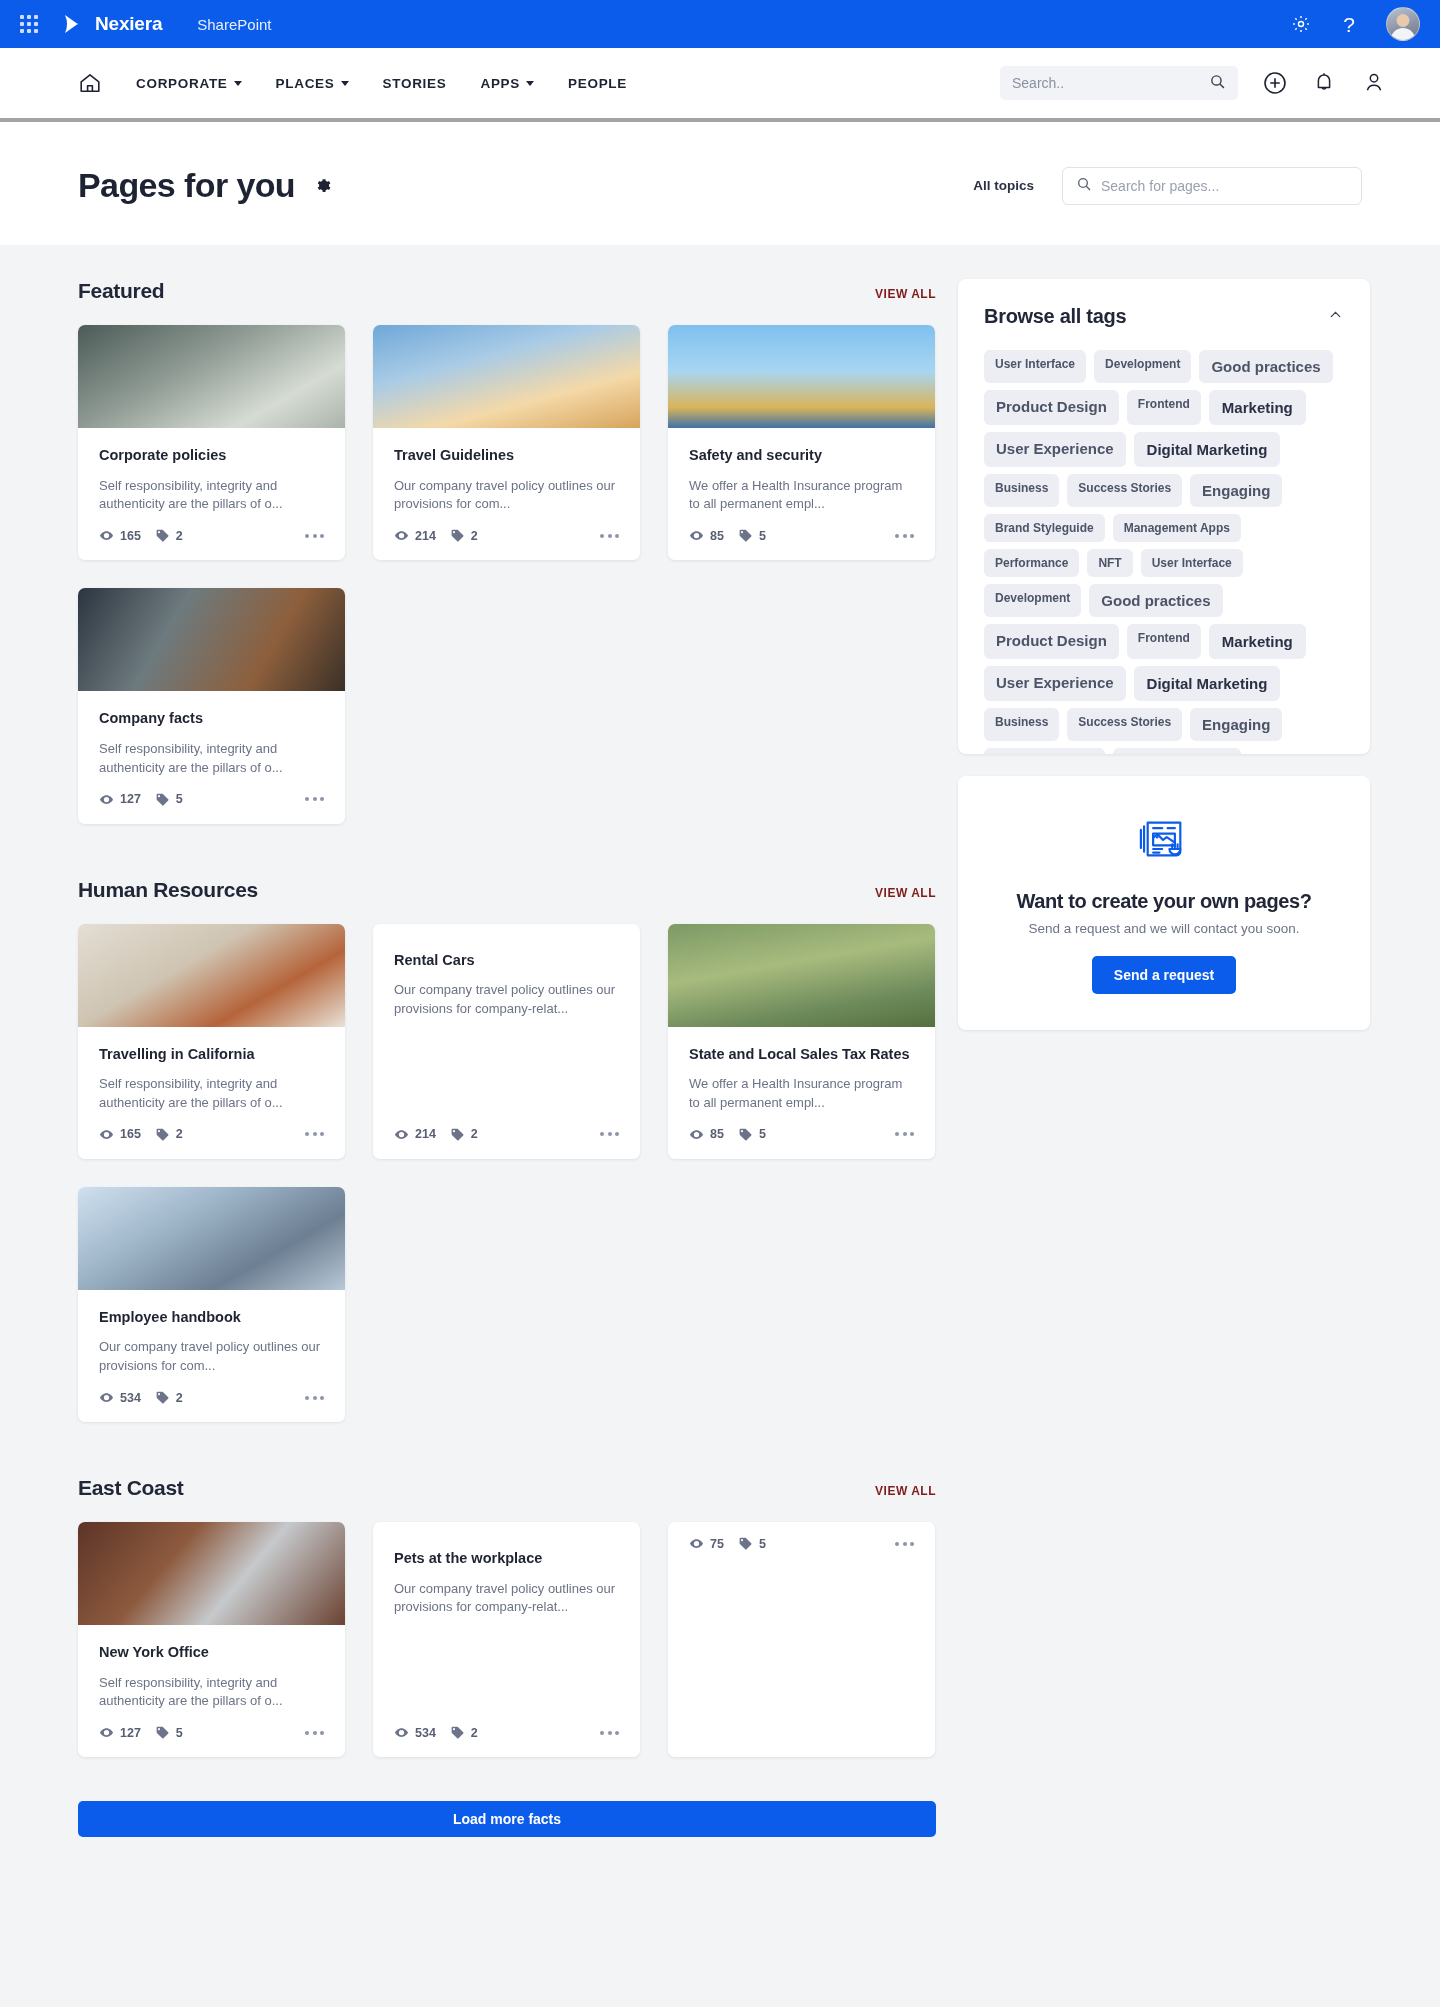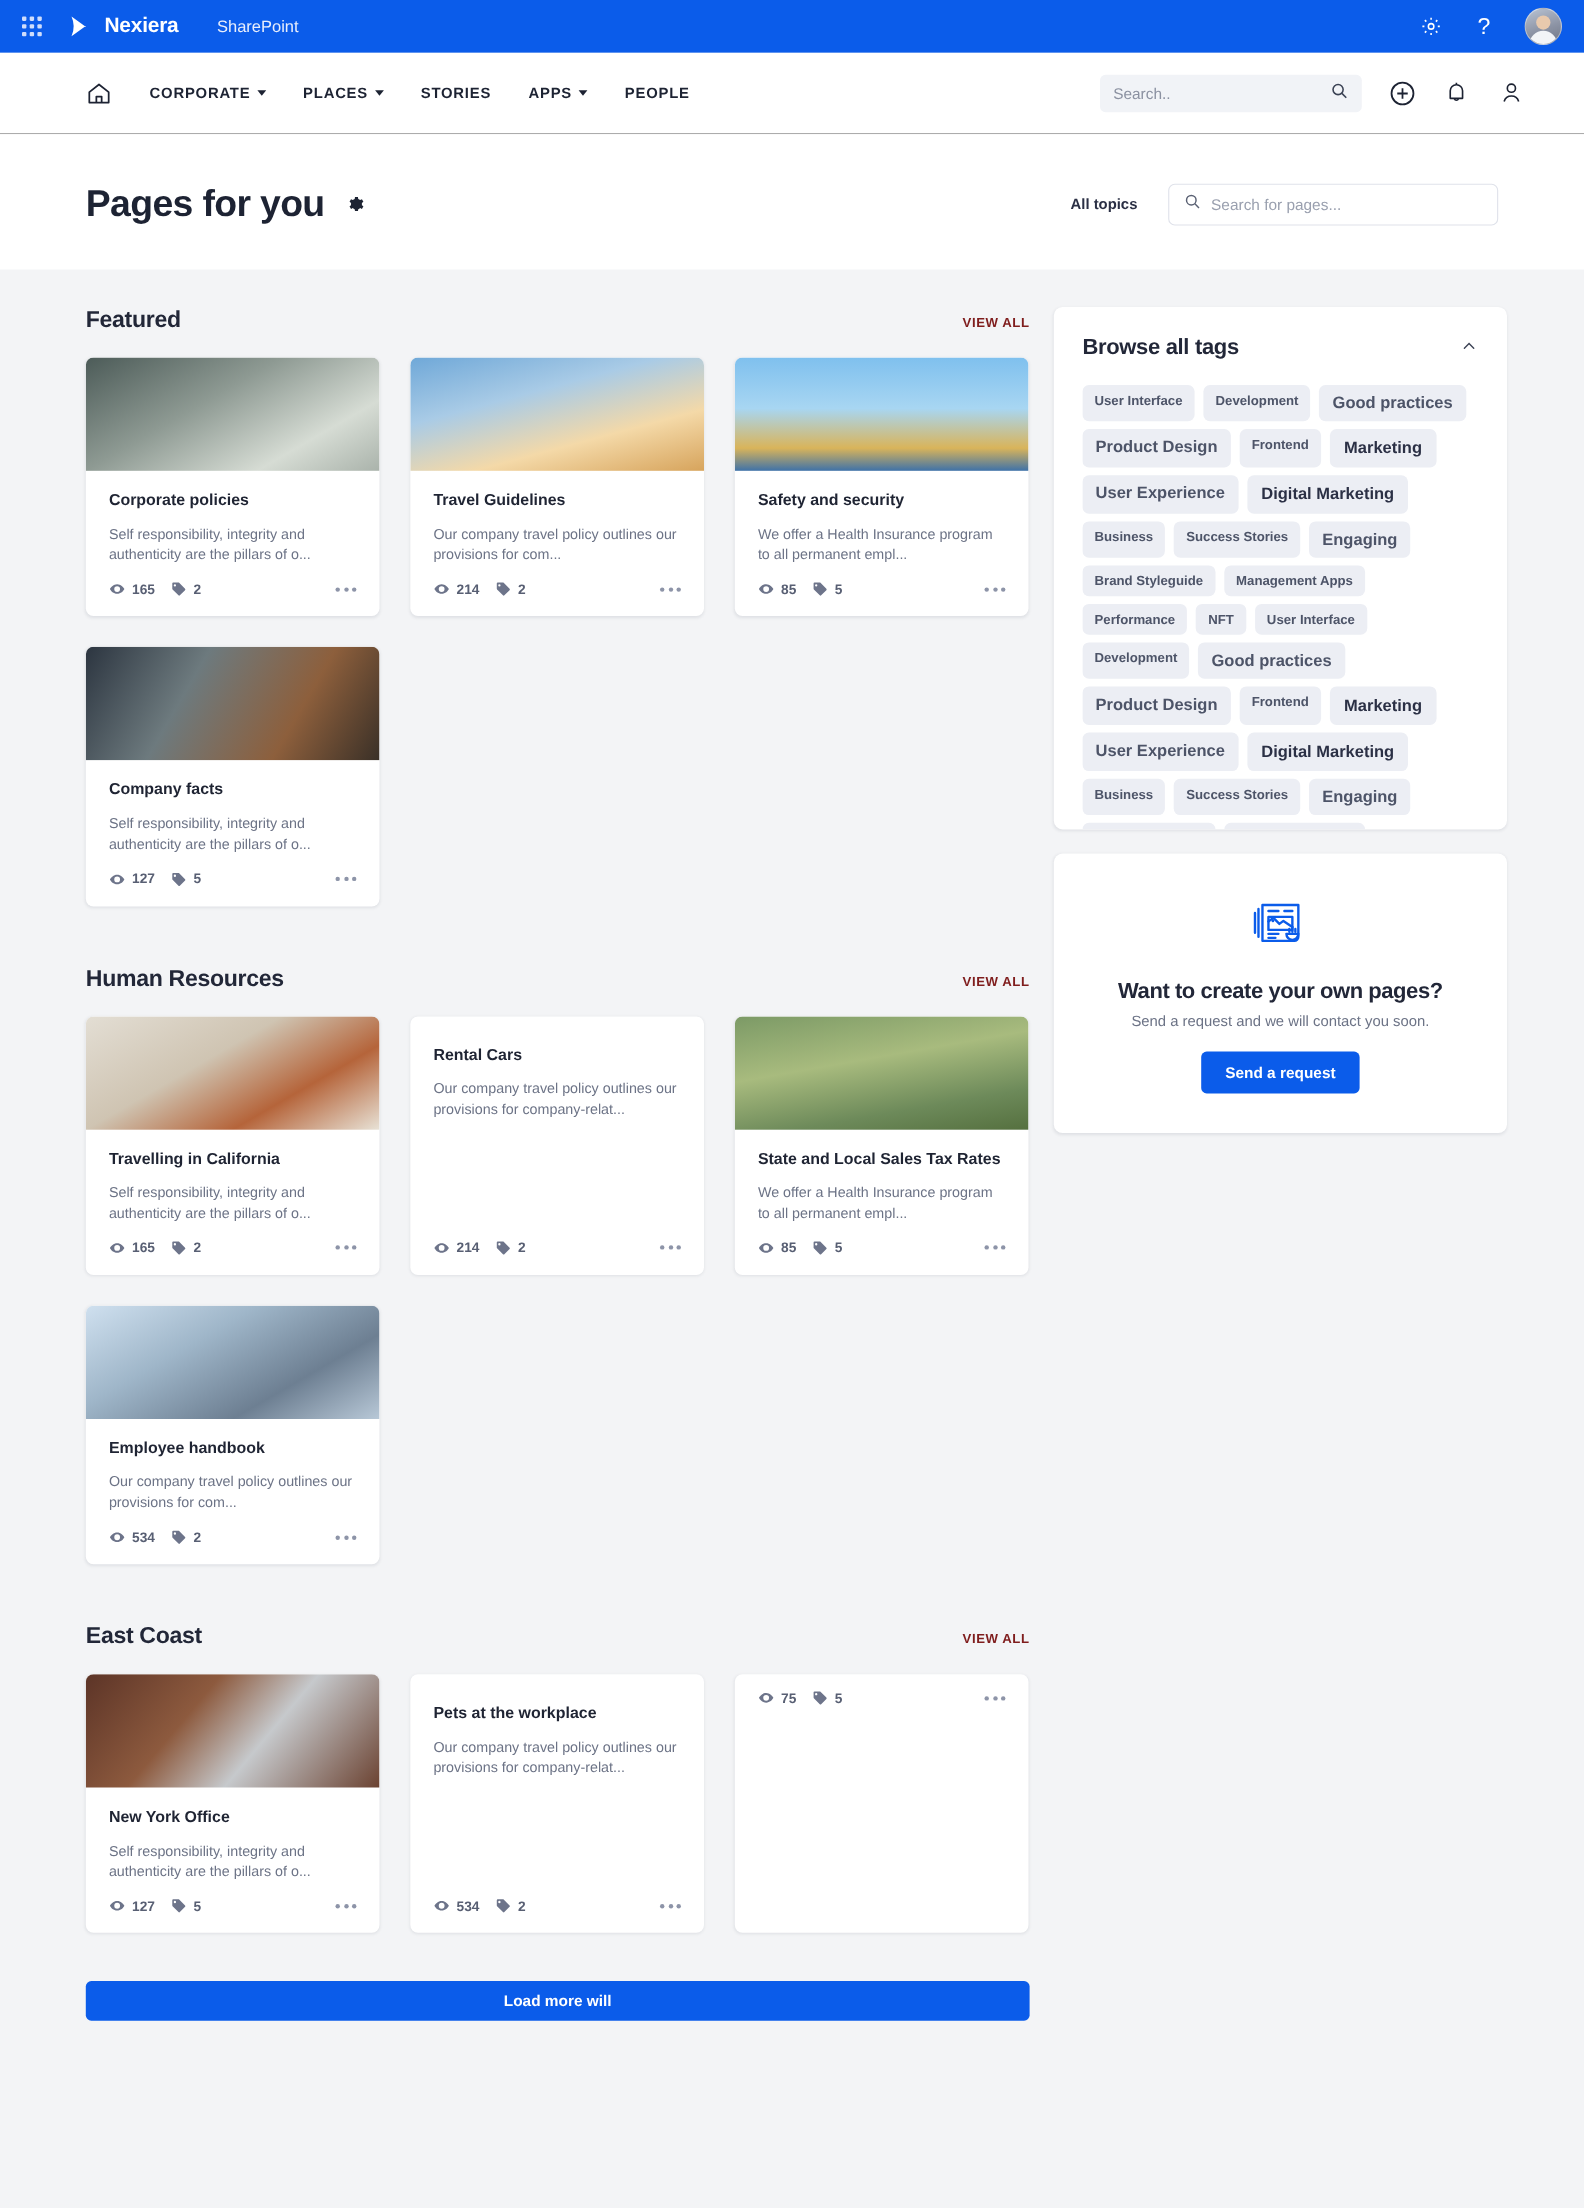--- a/index.html
+++ b/index.html
@@ -36,21 +36,21 @@
     position: relative; overflow: hidden; cursor: pointer; border: 1px solid rgba(255,255,255,.4);
   }
   .avatar::before { content:""; position:absolute; left:50%; top:18%; width:13px; height:13px; transform:translateX(-50%); border-radius:50%; background:#e8c9ad; }
   .avatar::after { content:""; position:absolute; left:50%; bottom:-5px; width:25px; height:17px; transform:translateX(-50%); border-radius:13px 13px 0 0; background:#f2f4f7; }
 
   
   .mainnav {
     height: 74px; background: #fff;
     display: flex; align-items: center;
     padding: 0 52px 0 78px;
-    border-bottom: 1px solid #a3a3a3;
+    border-bottom: 4px solid #a3a3a3;
   }
   .nav-home { width: 24px; height: 24px; margin-right: 34px; cursor: pointer; color:#1d2333; }
   .nav-links { display: flex; align-items: center; gap: 34px; }
   .nav-link {
     font-size: 13.5px; font-weight: bold; letter-spacing: .7px;
     color: #1d2333; display: flex; align-items: center; gap: 6px; cursor: pointer;
   }
   .caret { width:0;height:0;border-left:4px solid transparent;border-right:4px solid transparent;border-top:5px solid #1d2333; }
   .nav-right { margin-left: auto; display: flex; align-items: center; gap: 24px; }
   .nav-search {
@@ -687,14 +687,14 @@
       </div>
       <div class="cta-title">Want to create your own pages?</div>
       <div class="cta-sub">Send a request and we will contact you soon.</div>
       <button class="btn-primary">Send a request</button>
     </div>
 
   </div>
 </div>
 
 <div class="loadmore-wrap">
-  <button class="loadmore">Load more will</button>
+  <button class="loadmore">Load more facts</button>
 </div>
 
 </body></html>

